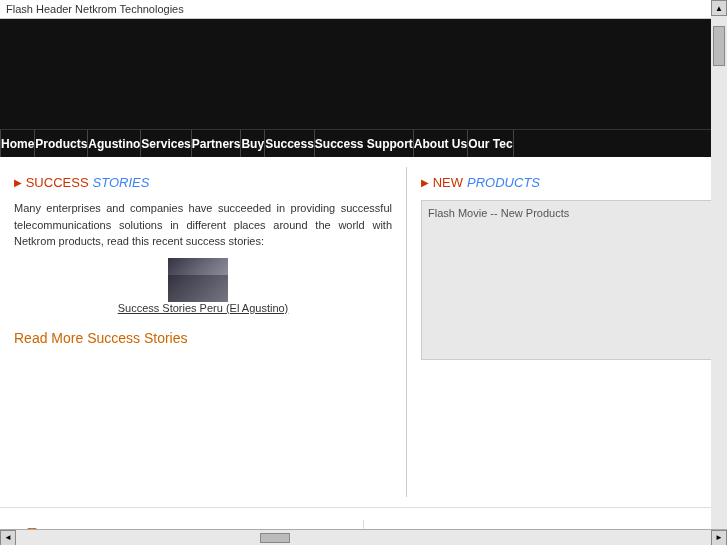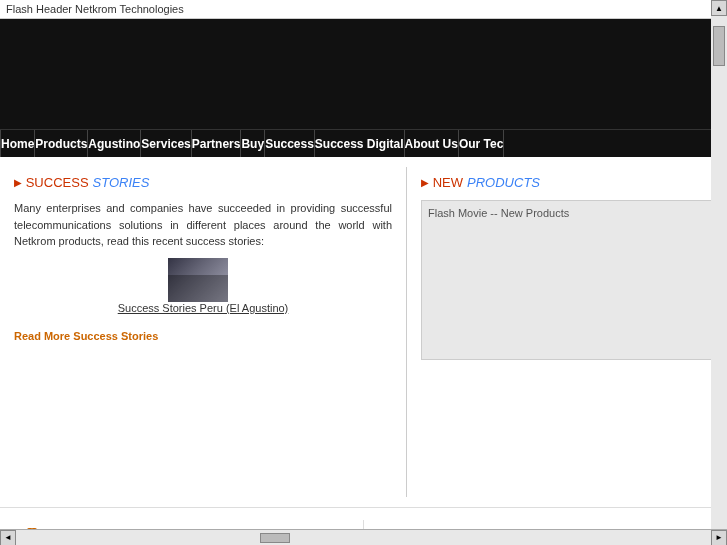--- a/index.html
+++ b/index.html
@@ -123,22 +123,22 @@
     }
     .story-link {
       color: #333;
       font-size: 11px;
       text-decoration: underline;
       cursor: pointer;
     }
 
     .read-more-link {
       color: #cc6600;
-      font-weight: bold;
-      font-size: 11px;
+      font-weight: normal;
+      font-size: 14px;
       text-decoration: none;
       cursor: pointer;
       display: inline-block;
       margin-top: 6px;
     }
 
     
     .flash-movie-box {
       background: #e8e8e8;
       border: 1px solid #ccc;
@@ -279,21 +279,21 @@
 
 <nav id="navbar">
 
 <div class="nav-item">Home</div>
     <div class="nav-item">Products</div>
     <div class="nav-item">Agustino</div>
     <div class="nav-item">Services</div>
     <div class="nav-item">Partners</div>
     <div class="nav-item">Buy</div>
     <div class="nav-item">Success</div>
-    <div class="nav-item">Success Digital</div>
+    <div class="nav-item">Success Support</div>
     <div class="nav-item">About Us</div>
     <div class="nav-item">Our Tec</div>
   </nav>
 
 <div id="main-content">
 
   <div id="left-col">
 
     
     <div class="section-title">

